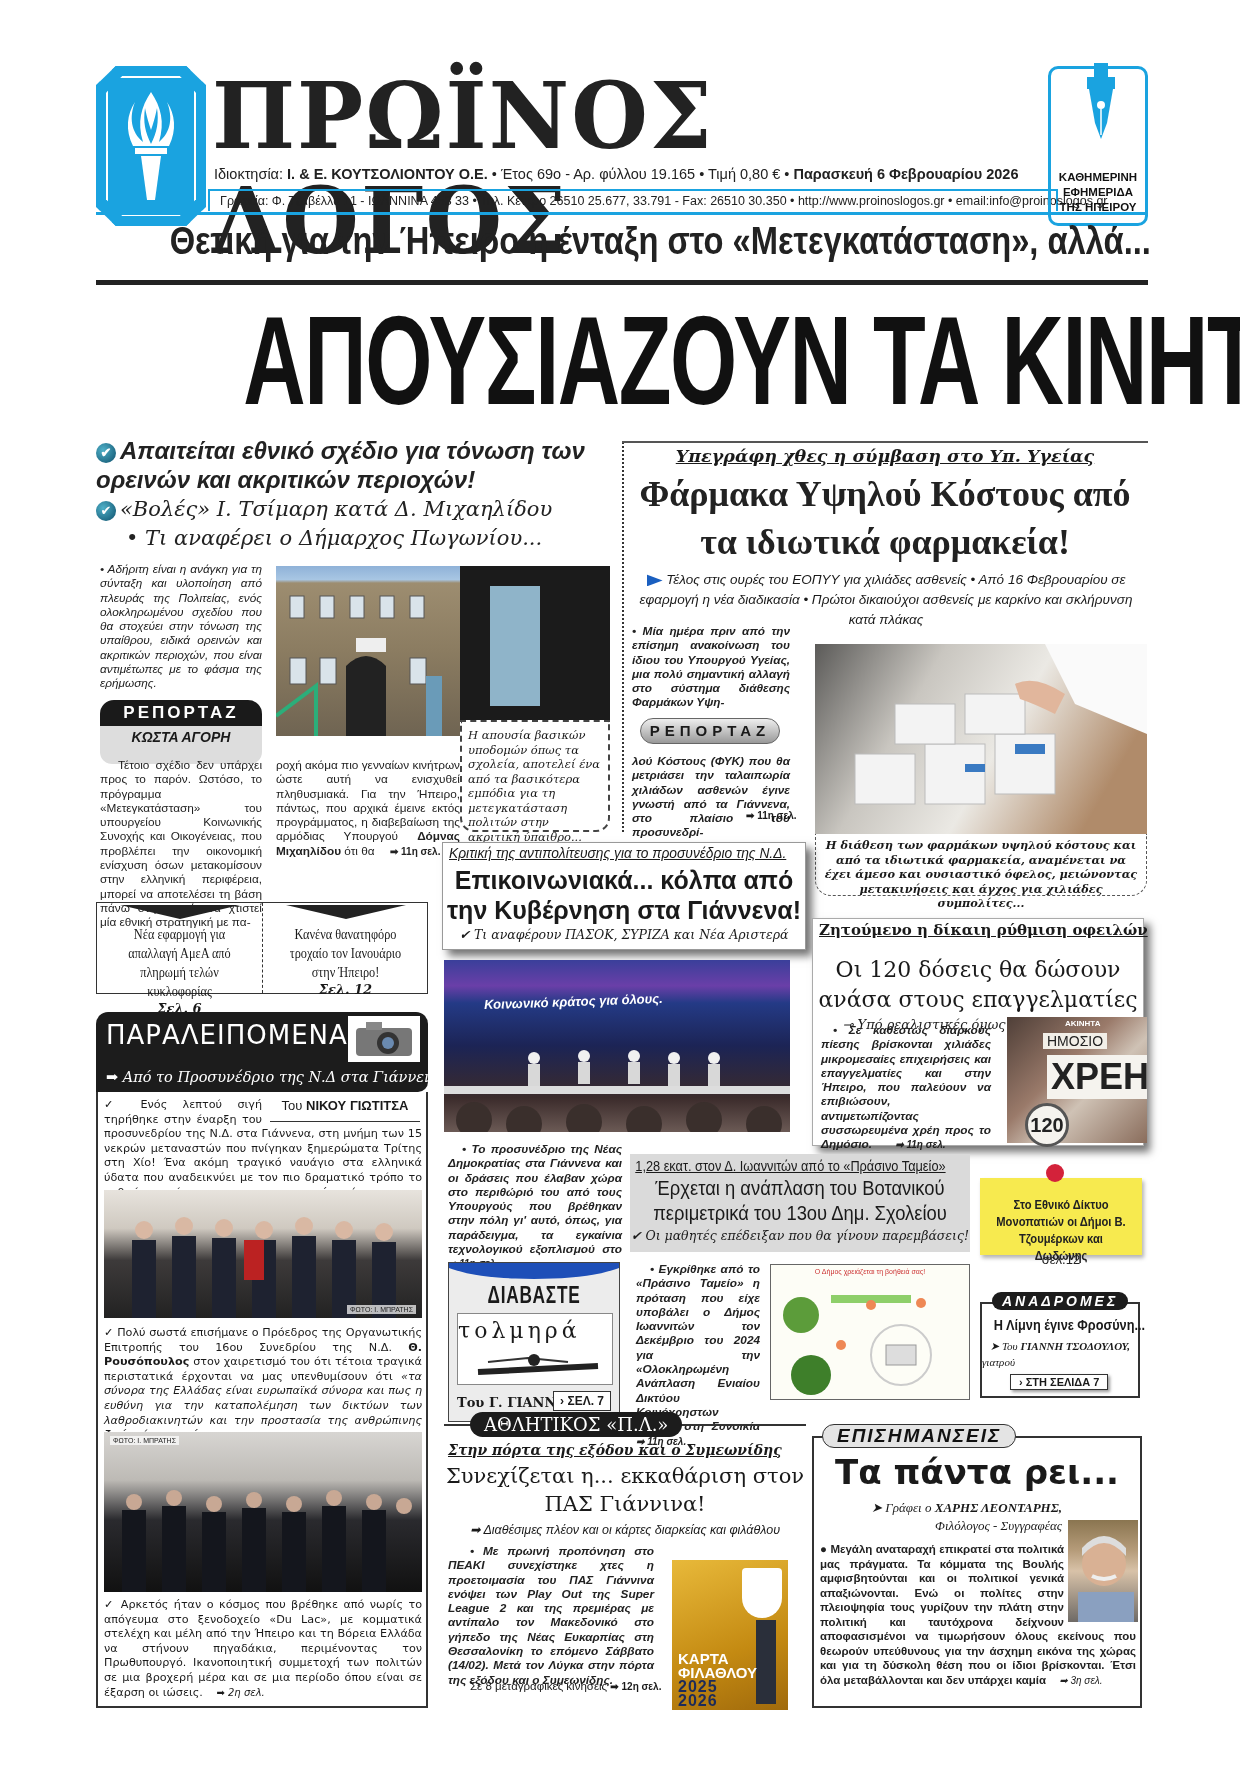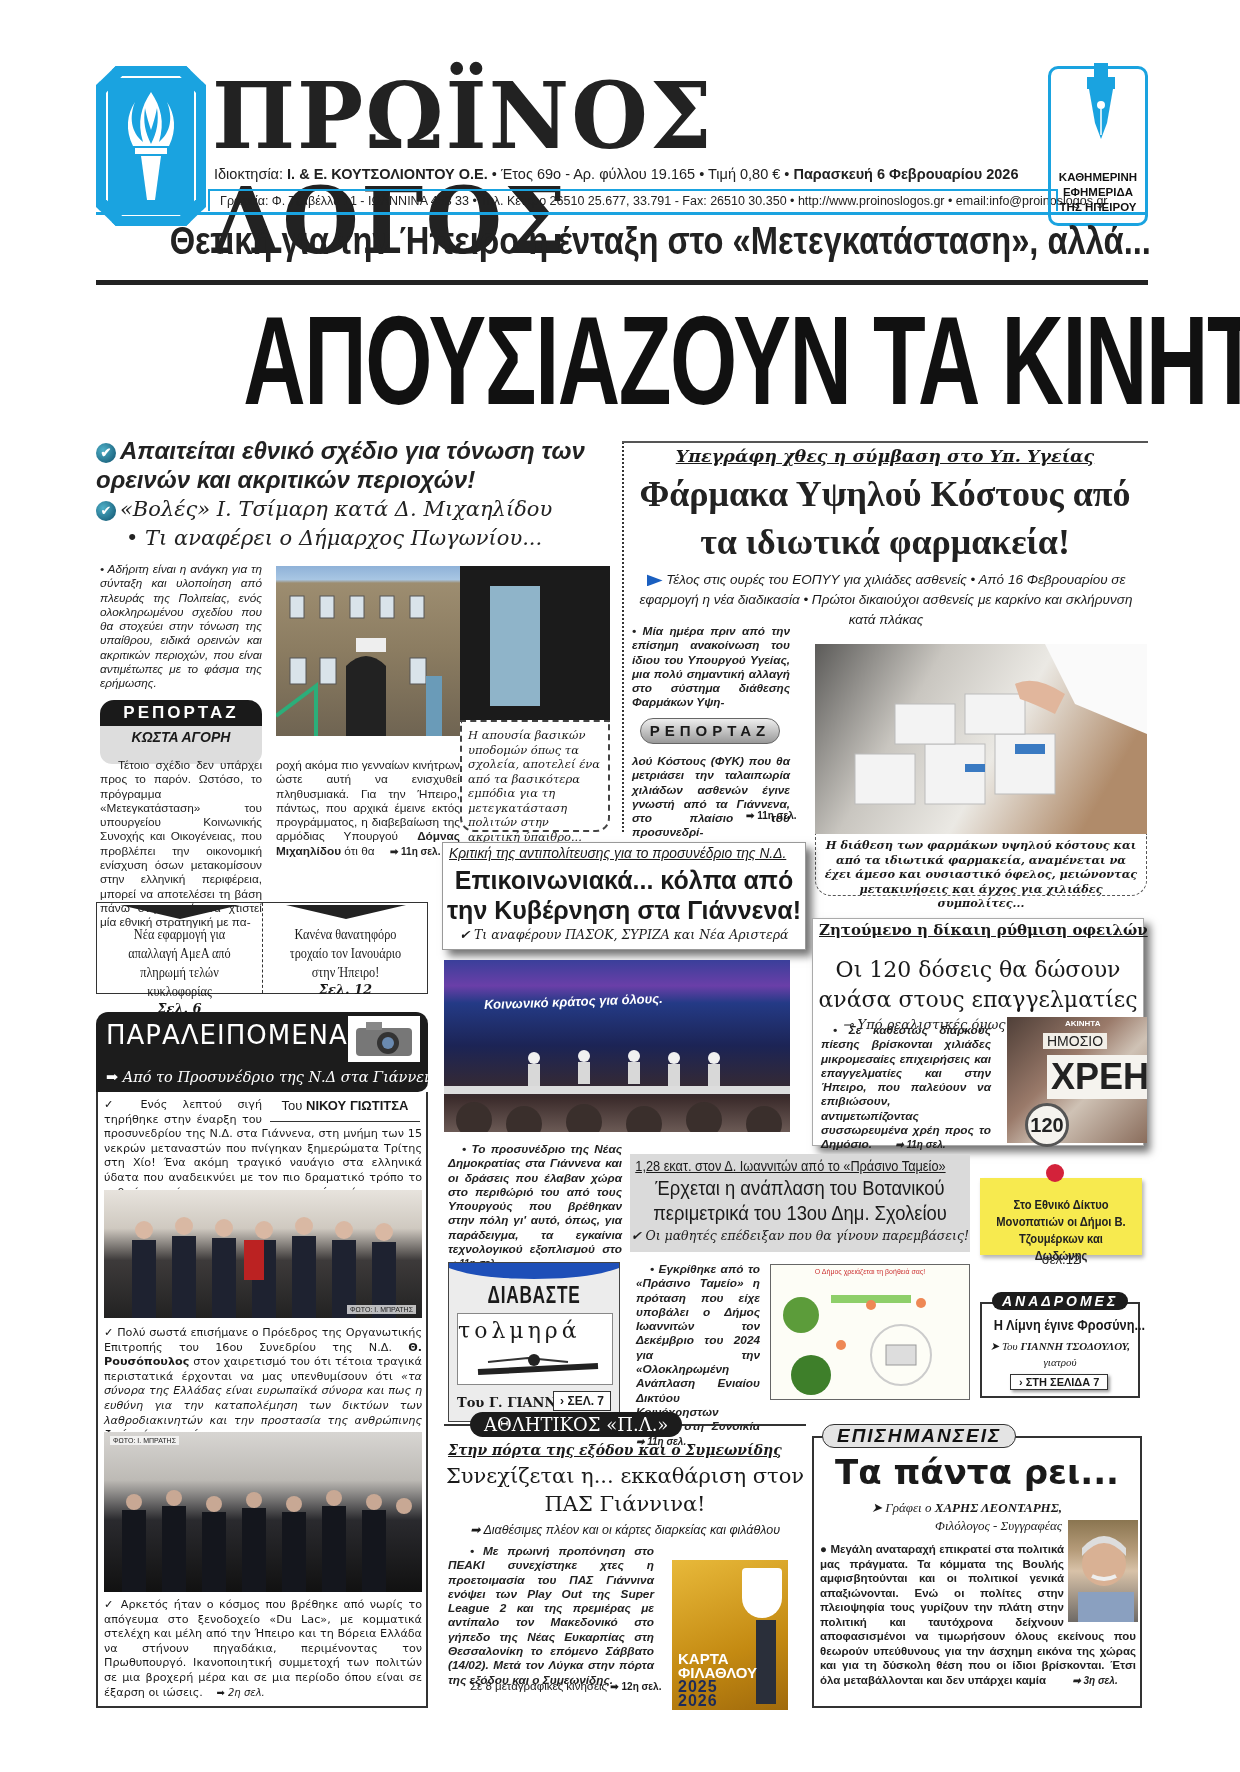--- a/index.html
+++ b/index.html
@@ -332,21 +332,21 @@
 <div class="abs" style="left:980px;top:1178px;width:162px;height:77px;background:#f7ea4f;box-shadow:2px 3px 4px rgba(0,0,0,.3)">
   <div style="position:absolute;left:66px;top:-14px;width:18px;height:18px;border-radius:50%;background:#d3223a"></div>
   <div style="position:absolute;left:0;right:0;top:18px;text-align:center;font-weight:bold;font-size:13px;line-height:17px;color:#222;padding:0 4px;transform:scaleX(0.86)">Στο Εθνικό Δίκτυο Μονοπατιών οι Δήμοι Β. Τζουμέρκων και Δωδώνης</div>
   <div style="position:absolute;left:0;right:0;top:74px;text-align:center;font-weight:normal;font-size:13px;color:#222">σελ.12</div>
 </div>
 
 <div class="abs box" style="left:980px;top:1302px;width:160px;height:96px;border-width:2px">
   <div style="position:absolute;left:10px;top:-12px;background:#1c1c1c;color:#fff;font-style:italic;font-weight:bold;font-size:14px;letter-spacing:3px;padding:1px 10px;border-radius:10px">ΑΝΑΔΡΟΜΕΣ</div>
   <div style="position:absolute;left:0;right:0;top:12px;text-align:center;font-weight:bold;font-size:15px;transform:scaleX(0.85);white-space:nowrap">Η Λίμνη έγινε Φροσύνη...</div>
   <div style="position:absolute;left:0;right:0;top:36px;text-align:center;font-family:'Liberation Serif',serif;font-style:italic;font-size:11px;white-space:nowrap"><span>➤ Του</span> <b>ΓΙΑΝΝΗ ΤΣΟΔΟΥΛΟΥ,</b></div>
-  <div style="position:absolute;left:0;right:0;top:52px;text-align:center;font-family:'Liberation Serif',serif;font-style:italic;font-size:11px">γιατρού</div>
+  <div style="position:absolute;left:0;right:0;top:52px;font-family:'Liberation Serif',serif;font-style:italic;font-size:11px">γιατρού</div>
   <div style="position:absolute;left:28px;top:70px;border:1.5px solid #333;background:#fff;font-weight:bold;font-size:11px;padding:1px 8px;box-shadow:2px 2px 3px rgba(0,0,0,.4)">› ΣΤΗ ΣΕΛΙΔΑ 7</div>
 </div>
 
 <div class="abs" style="left:444px;top:1424px;width:362px;height:1.5px;background:#333"></div>
 <div class="abs" style="left:470px;top:1412px;background:#1c1c1c;color:#fff;font-family:'DejaVu Serif',serif;font-size:18px;padding:2px 14px;border-radius:14px">ΑΘΛΗΤΙΚΟΣ «Π.Λ.»</div>
 <div class="abs" style="left:448px;top:1442px;font-family:'DejaVu Serif',serif;font-style:italic;font-weight:bold;font-size:14px;text-decoration:underline;white-space:nowrap">Στην πόρτα της εξόδου και ο Συμεωνίδης</div>
 <div class="abs" style="left:444px;top:1462px;width:362px;text-align:center;font-family:'DejaVu Serif',serif;font-size:21px;line-height:28px">Συνεχίζεται η... εκκαθάριση στον ΠΑΣ Γιάννινα!</div>
 <div class="abs" style="left:444px;top:1522px;width:362px;text-align:center;font-style:italic;font-size:12.5px;white-space:nowrap">➡ Διαθέσιμες πλέον και οι κάρτες διαρκείας και φιλάθλου</div>
 <div class="abs body-it" style="left:448px;top:1544px;width:206px;font-weight:bold;text-indent:22px">• Με πρωινή προπόνηση στο ΠΕΑΚΙ συνεχίστηκε χτες η προετοιμασία του ΠΑΣ Γιάννινα ενόψει των Play Out της Super League 2 και της πρεμιέρας με αντίπαλο τον Μακεδονικό στο γήπεδο της Νέας Ευκαρπίας στη Θεσσαλονίκη το επόμενο Σάββατο (14/02). Μετά τον Λύγκα στην πόρτα της εξόδου και ο Συμεωνίδης.</div>
 <div class="abs" style="left:470px;top:1680px;font-size:11.5px;white-space:nowrap"><span>Σε 8 μεταγραφικές κινήσεις</span> <span class="pageref">➡ 12η σελ.</span></div>
@@ -367,14 +367,14 @@
       <circle cx="36" cy="44" r="22" fill="#d9b194"></circle>
       <path d="M14 36 Q36 10 58 36 L58 28 Q36 4 14 28Z" fill="#ddd"></path>
       <path d="M24 56 Q36 62 48 56" stroke="#eee" stroke-width="4" fill="none"></path>
       <rect x="10" y="72" width="56" height="30" fill="#8aa0c0"></rect>
     </svg>
 </div>
 <div class="abs" style="left:820px;top:1542px;width:244px;font-size:11.5px;line-height:14.5px;text-align:justify;font-weight:bold;color:#222"></div>
 <div class="abs" style="left:820px;top:1542px;width:316px;font-size:11.5px;line-height:14.5px;text-align:justify;font-weight:bold;color:#222">
   <span style="float:right;width:72px;height:74px"></span>
   <span>● Μεγάλη αναταραχή επικρατεί στα πολιτικά μας πράγματα. Τα κόμματα της Βουλής αμφισβητούνται και οι πολιτικοί γενικά απαξιώνονται. Ενώ οι πολίτες στην πλειοψηφία τους γυρίζουν την πλάτη στην πολιτική και ταυτόχρονα δείχνουν αποφασισμένοι να τιμωρήσουν όλους εκείνους που θεωρούν υπεύθυνους για την άσχημη εικόνα της χώρας και για τη δύσκολη θέση που οι ίδιοι βρίσκονται. Έτσι όλα μεταβάλλονται και δεν υπάρχει καμία</span>
-  <span style="font-style:italic;font-size:10px;font-weight:bold;margin-left:23px">➡ 3η σελ.</span>
+  <span style="font-style:italic;font-size:10px;font-weight:normal;margin-left:10px">➡ 3η σελ.</span>
 </div>
 
 </body></html>

